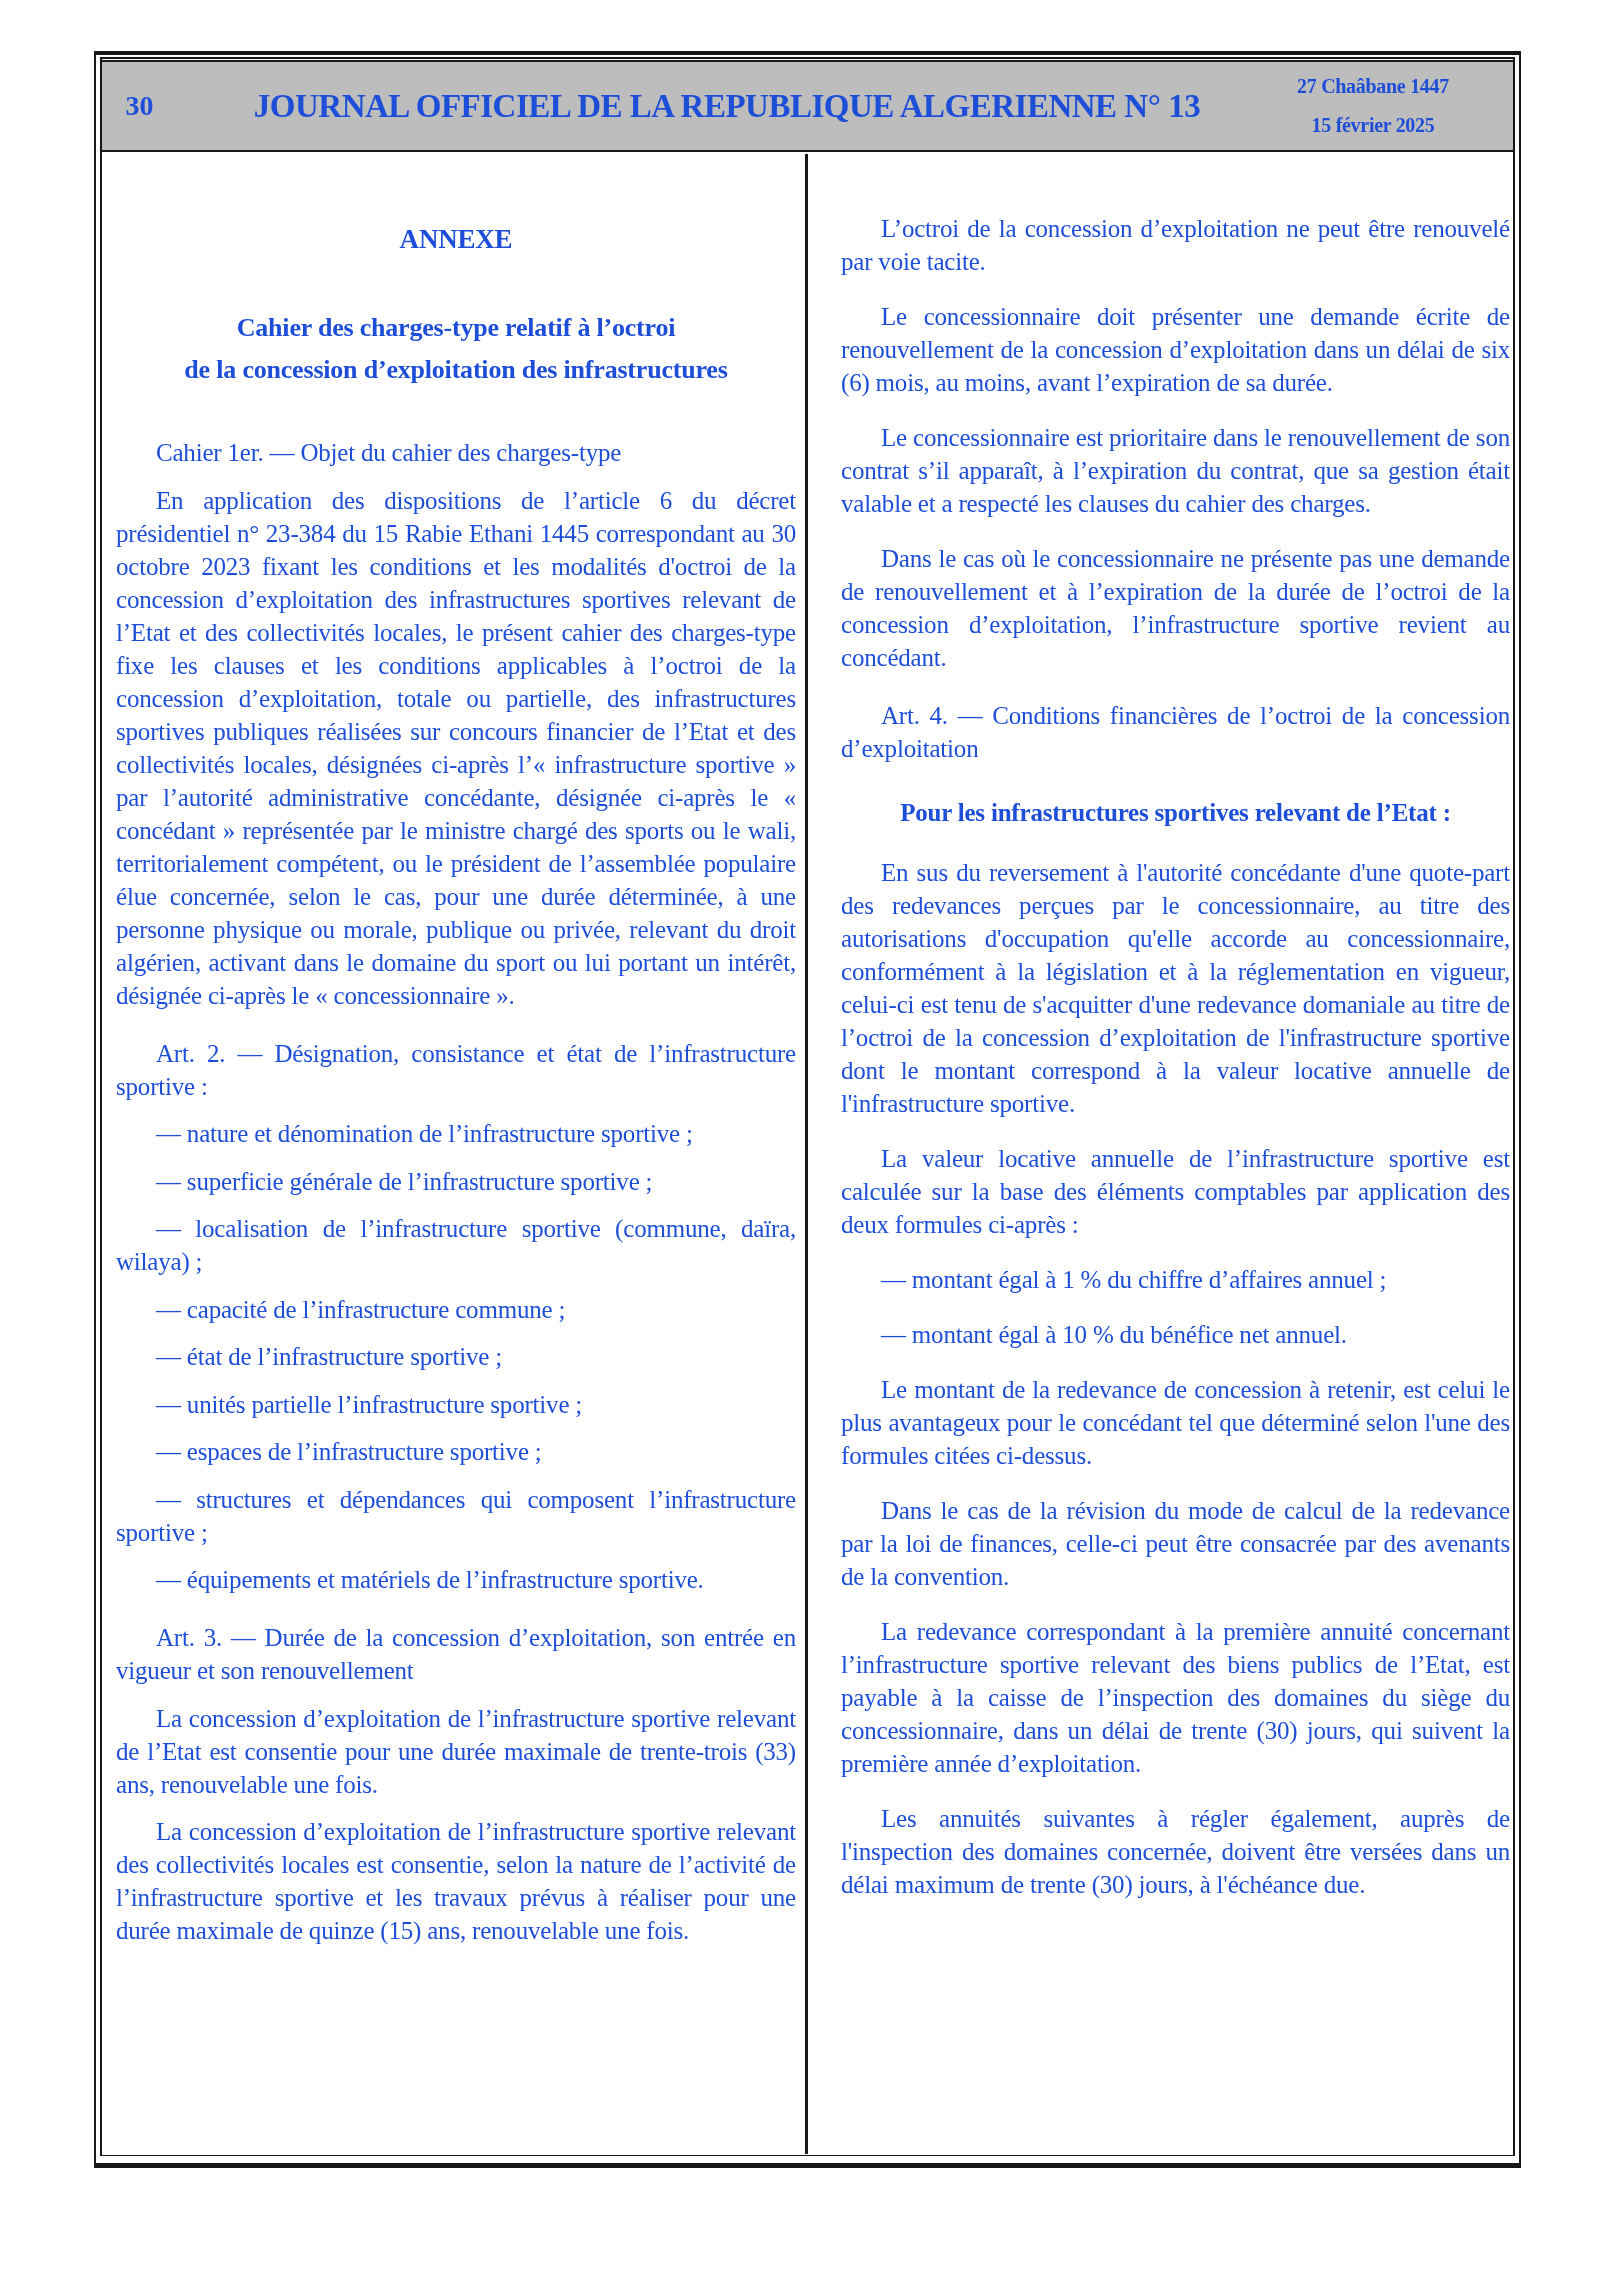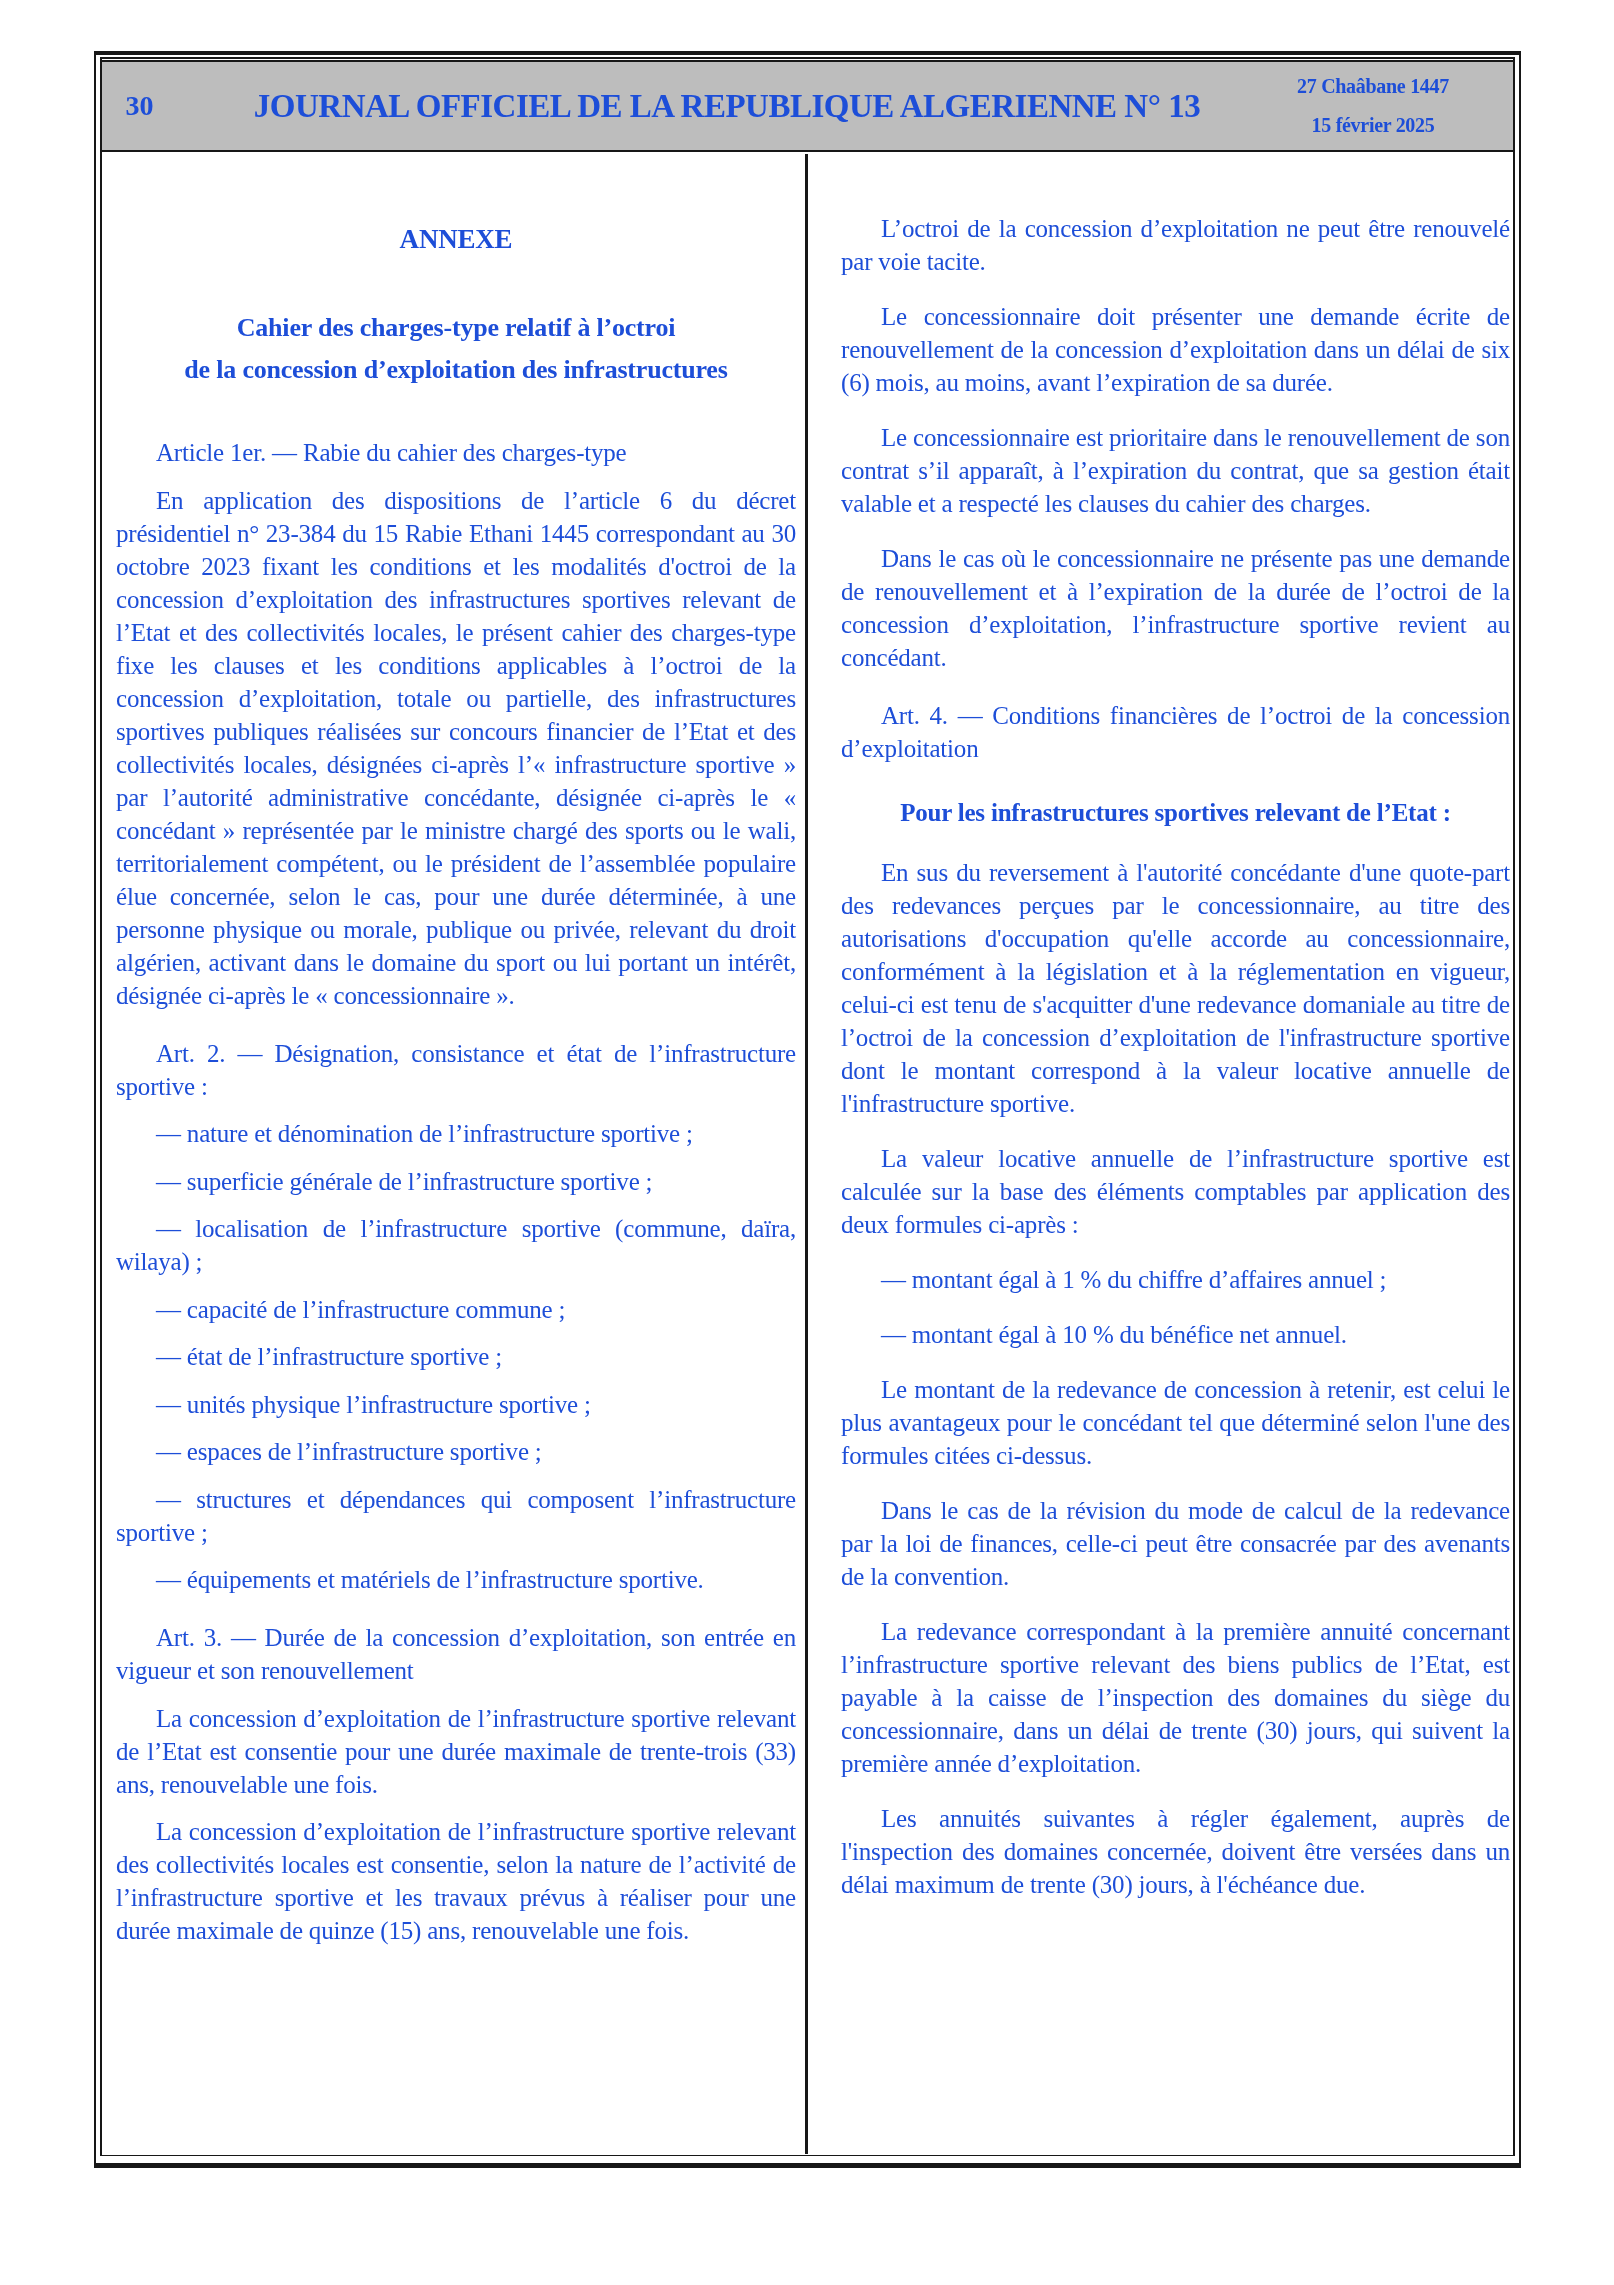--- a/index.html
+++ b/index.html
@@ -126,29 +126,29 @@
   <div class="col-divider"></div>
 
   <main class="content">
 
     <section class="col col-left">
       <h2 class="annexe">ANNEXE</h2>
       <h3 class="doc-title">
         <span class="tline">Cahier des charges-type relatif à l’octroi</span>
         <span class="tline">de la concession d’exploitation des infrastructures</span>
       </h3>
-      <p class="art">Article 1er. — Rabie du cahier des charges-type</p>
+      <p class="art">Cahier 1er. — Objet du cahier des charges-type</p>
       <p>En application des dispositions de l’article 6 du décret présidentiel n° 23-384 du 15 Rabie Ethani 1445 correspondant au 30 octobre 2023 fixant les conditions et les modalités d'octroi de la concession d’exploitation des infrastructures sportives relevant de l’Etat et des collectivités locales, le présent cahier des charges-type fixe les clauses et les conditions applicables à l’octroi de la concession d’exploitation, totale ou partielle, des infrastructures sportives publiques réalisées sur concours financier de l’Etat et des collectivités locales, désignées ci-après l’« infrastructure sportive » par l’autorité administrative concédante, désignée ci-après le « concédant » représentée par le ministre chargé des sports ou le wali, territorialement compétent, ou le président de l’assemblée populaire élue concernée, selon le cas, pour une durée déterminée, à une personne physique ou morale, publique ou privée, relevant du droit algérien, activant dans le domaine du sport ou lui portant un intérêt, désignée ci-après le « concessionnaire ».</p>
       <p class="art">Art. 2. — Désignation, consistance et état de l’infrastructure sportive :</p>
       <p class="item">— nature et dénomination de l’infrastructure sportive ;</p>
       <p class="item">— superficie générale de l’infrastructure sportive ;</p>
       <p class="item">— localisation de l’infrastructure sportive (commune, daïra, wilaya) ;</p>
       <p class="item">— capacité de l’infrastructure commune ;</p>
       <p class="item">— état de l’infrastructure sportive ;</p>
-      <p class="item">— unités physique l’infrastructure sportive ;</p>
+      <p class="item">— unités partielle l’infrastructure sportive ;</p>
       <p class="item">— espaces de l’infrastructure sportive ;</p>
       <p class="item">— structures et dépendances qui composent l’infrastructure sportive ;</p>
       <p class="item">— équipements et matériels de l’infrastructure sportive.</p>
       <p class="art">Art. 3. — Durée de la concession d’exploitation, son entrée en vigueur et son renouvellement</p>
       <p>La concession d’exploitation de l’infrastructure sportive relevant de l’Etat est consentie pour une durée maximale de trente-trois (33) ans, renouvelable une fois.</p>
       <p>La concession d’exploitation de l’infrastructure sportive relevant des collectivités locales est consentie, selon la nature de l’activité de l’infrastructure sportive et les travaux prévus à réaliser pour une durée maximale de quinze (15) ans, renouvelable une fois.</p>
     </section>
 
     <section class="col col-right">
       <p>L’octroi de la concession d’exploitation ne peut être renouvelé par voie tacite.</p>

